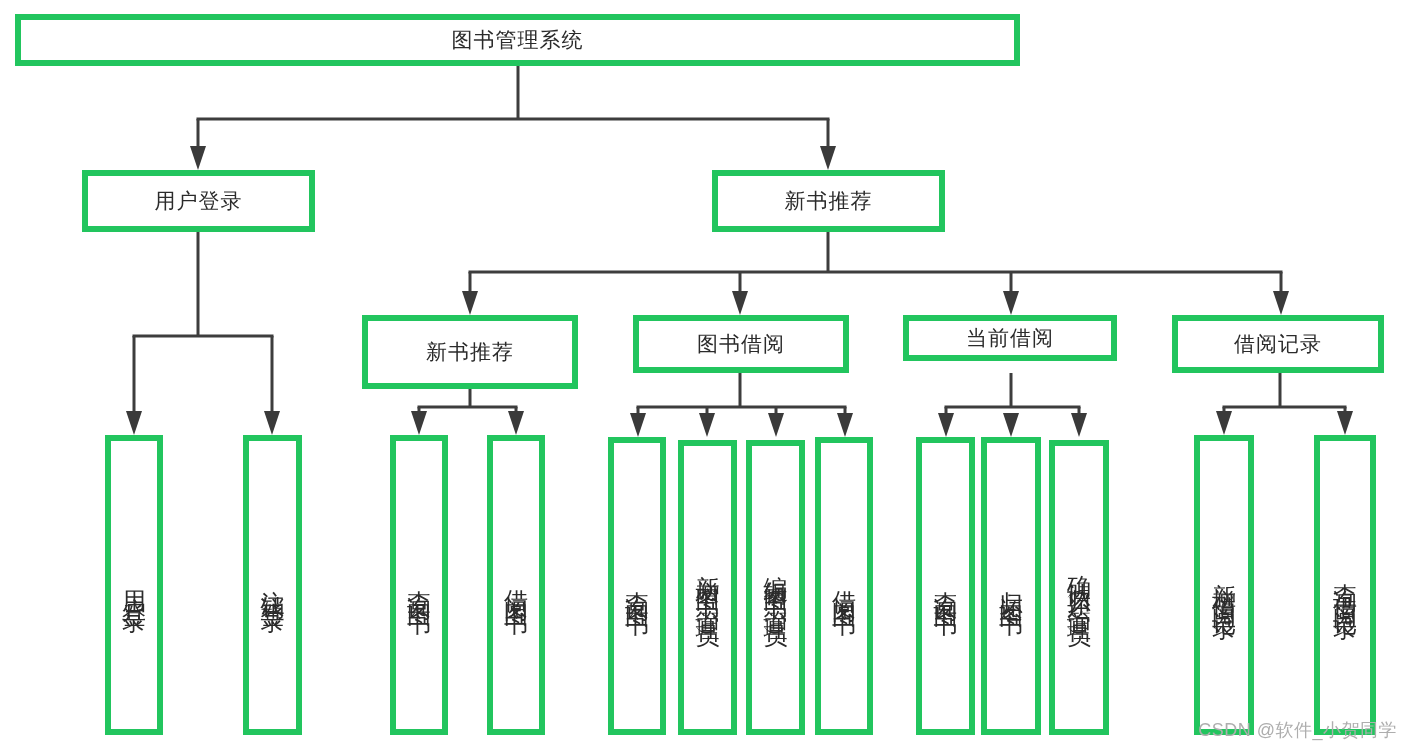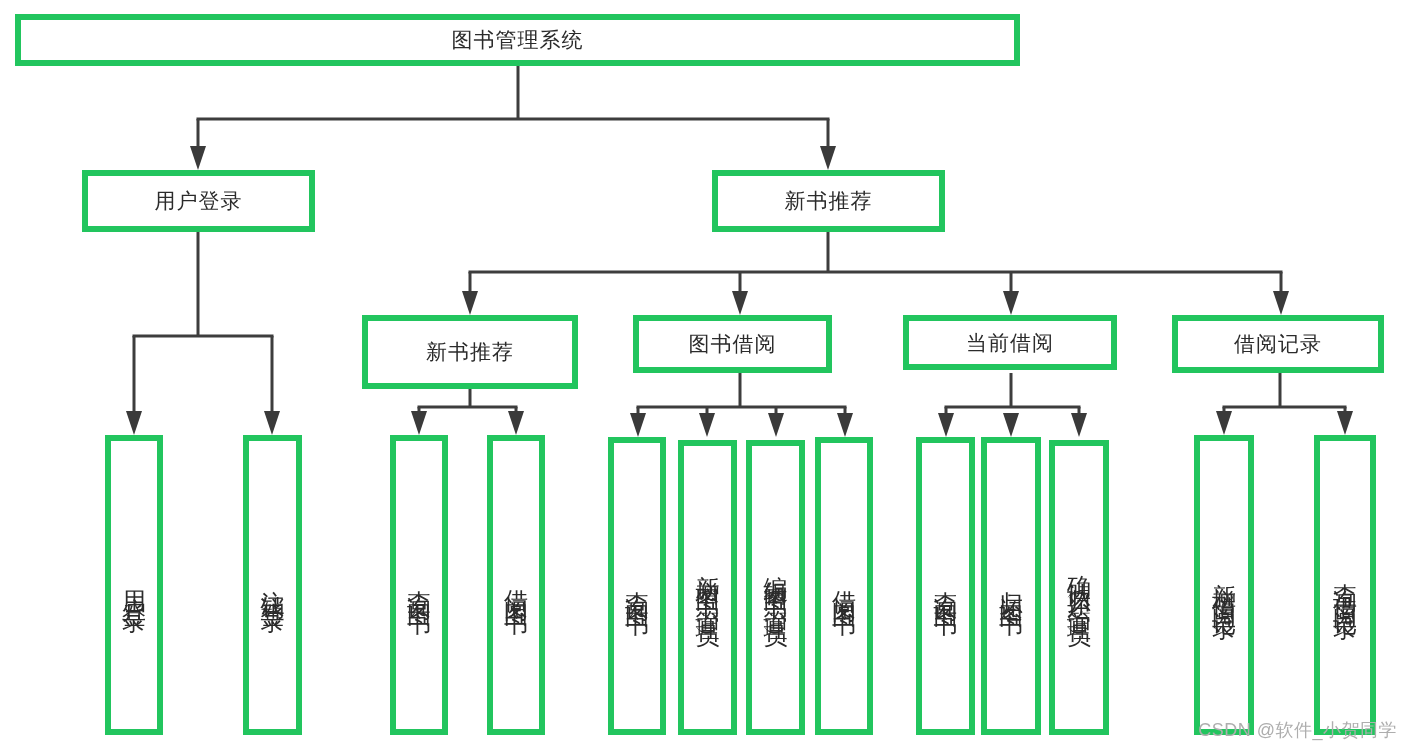--- a/index.html
+++ b/index.html
@@ -136,24 +136,24 @@
   <div class="node h" style="left:82px; top:170px; width:233px; height:62px;">
     <span>用户登录</span>
   </div>
   <div class="node h" style="left:712px; top:170px; width:233px; height:62px;">
     <span>新书推荐</span>
   </div>
 
   <div class="node h" style="left:362px; top:315px; width:216px; height:74px;">
     <span>新书推荐</span>
   </div>
-  <div class="node h" style="left:633px; top:315px; width:199px; height:58px;">
+  <div class="node h" style="left:633px; top:315px; width:216px; height:58px;">
     <span>图书借阅</span>
   </div>
-  <div class="node h" style="left:903px; top:315px; width:214px; height:55px;">
+  <div class="node h" style="left:903px; top:315px; width:214px; height:46px;">
     <span>当前借阅</span>
   </div>
   <div class="node h" style="left:1172px; top:315px; width:212px; height:58px;align-items:center;">
     <span>借阅记录</span>
   </div>
 
   <div class="node v" style="left:105px; top:435px; width:58px; height:300px;">
     <span>用户登录</span>
   </div>
   <div class="node v" style="left:243px; top:435px; width:59px; height:300px;">

